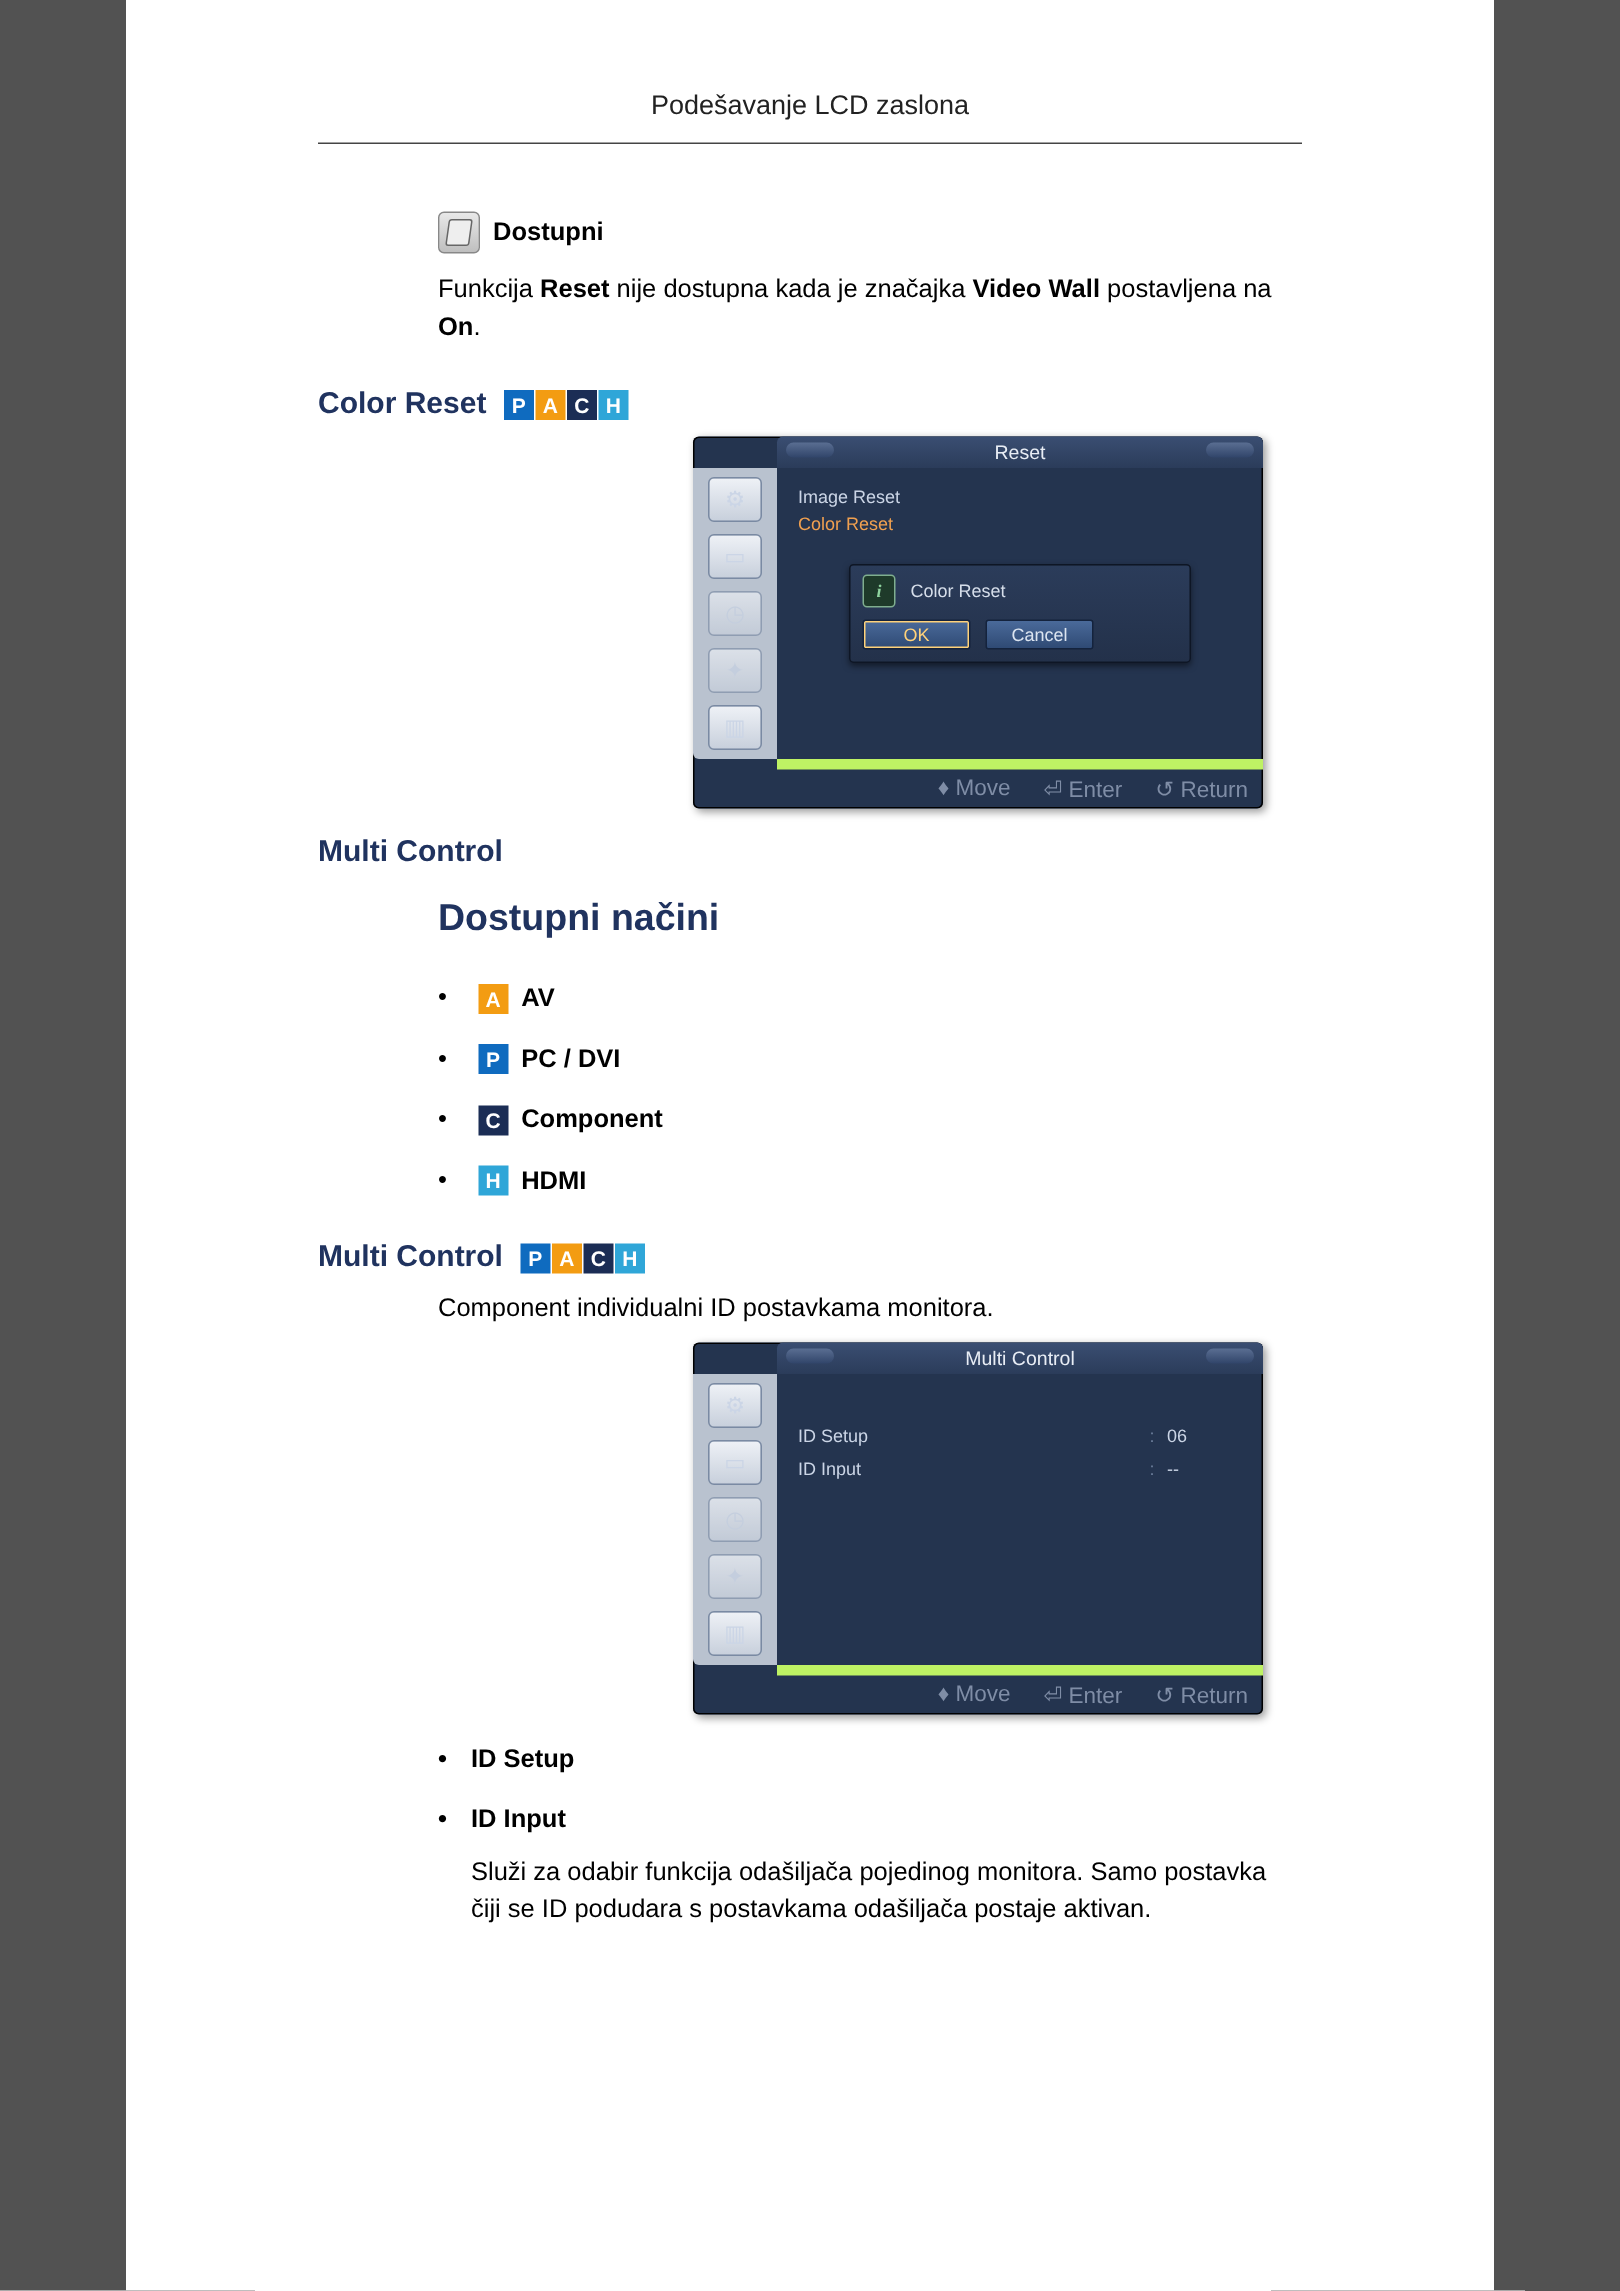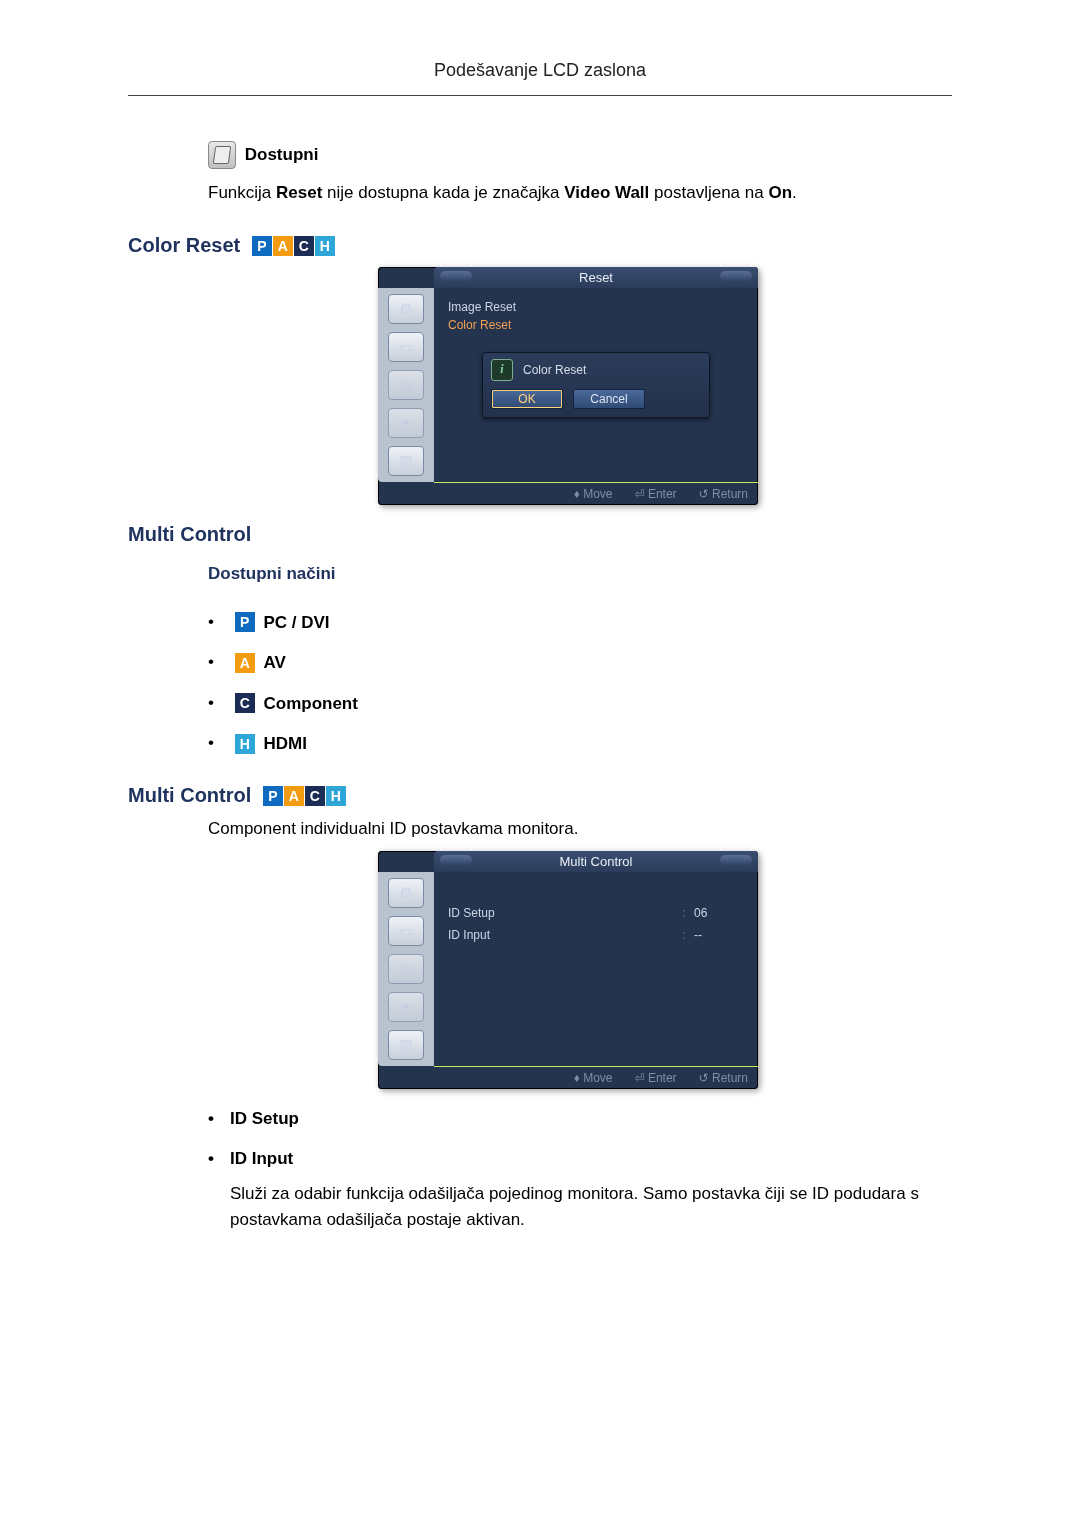--- a/index.html
+++ b/index.html
@@ -5,21 +5,21 @@
   body {
     margin: 0;
     background: #525252;
     font-family: Arial, Helvetica, sans-serif;
     font-size: 17px;
     color: #000;
     display: flex;
     justify-content: center;
   }
   .page {
-    width: 1080px;
+    width: 912px;
     min-height: 1527px;
     background: #fff;
     box-sizing: border-box;
     padding: 60px 128px 60px 128px;
     position: relative;
   }
   .header {
     text-align: center;
     font-size: 18px;
     color: #222;
@@ -60,21 +60,21 @@
     line-height: 1.45;
   }
   .h2 {
     font-weight: bold;
     font-size: 20px;
     color: #20335f;
     margin: 4px 0 10px 0;
   }
   .h3 {
     font-weight: bold;
-    font-size: 17px;
+    font-size: 25px;
     color: #20335f;
     margin: 18px 0 18px 80px;
   }
   .pach {
     display: inline-flex;
     vertical-align: middle;
     margin-left: 6px;
   }
   .pach span {
     width: 20px; height: 20px;
@@ -160,22 +160,22 @@
   }
   .dlg-btns { display:flex; gap:10px; margin-top:8px; justify-content:flex-start; }
   .dlg-btn {
     width:70px; text-align:center; padding:2px 0;
     background: linear-gradient(#4a6a9a,#2f4a74);
     border:1px solid #14233d; border-radius:2px; color:#dbe4f0;
   }
   .dlg-btn.primary { color:#ffd27a; box-shadow:0 0 0 1px #ffd27a inset; }
   .osd-footer {
     display:flex; justify-content:flex-end; gap:22px;
-    padding:4px 10px; font-size:12px; color:#7f8da6;
-    border-top:1px solid #bef264;
+    padding:4px 10px; font-size:15px; color:#7f8da6;
+    border-top:7px solid #bef264;
     margin-left:56px;
   }
   .row-line { display:flex; padding:4px 0; }
   .row-label { flex:1; }
   .row-sep { width:20px; text-align:center; color:#6d7f9c; }
   .row-val { min-width:50px; }
 
   ul.modes {
     list-style: none;
     margin: 0 0 20px 80px;
@@ -265,26 +265,26 @@
       <span>⏎ <span>Enter</span></span>
       <span>↺ <span>Return</span></span>
     </div>
   </div>
 
   <div class="h2">Multi Control</div>
   <div class="h3">Dostupni načini</div>
 
   <ul class="modes">
     <li>
+      <span class="mini-badge a-badge">A</span>
+      <span class="mode-text">AV</span>
+    </li>
+    <li>
       <span class="mini-badge p-badge">P</span>
       <span class="mode-text">PC / DVI</span>
-    </li>
-    <li>
-      <span class="mini-badge a-badge">A</span>
-      <span class="mode-text">AV</span>
     </li>
     <li>
       <span class="mini-badge c-badge">C</span>
       <span class="mode-text">Component</span>
     </li>
     <li>
       <span class="mini-badge h-badge">H</span>
       <span class="mode-text">HDMI</span>
     </li>
   </ul>

